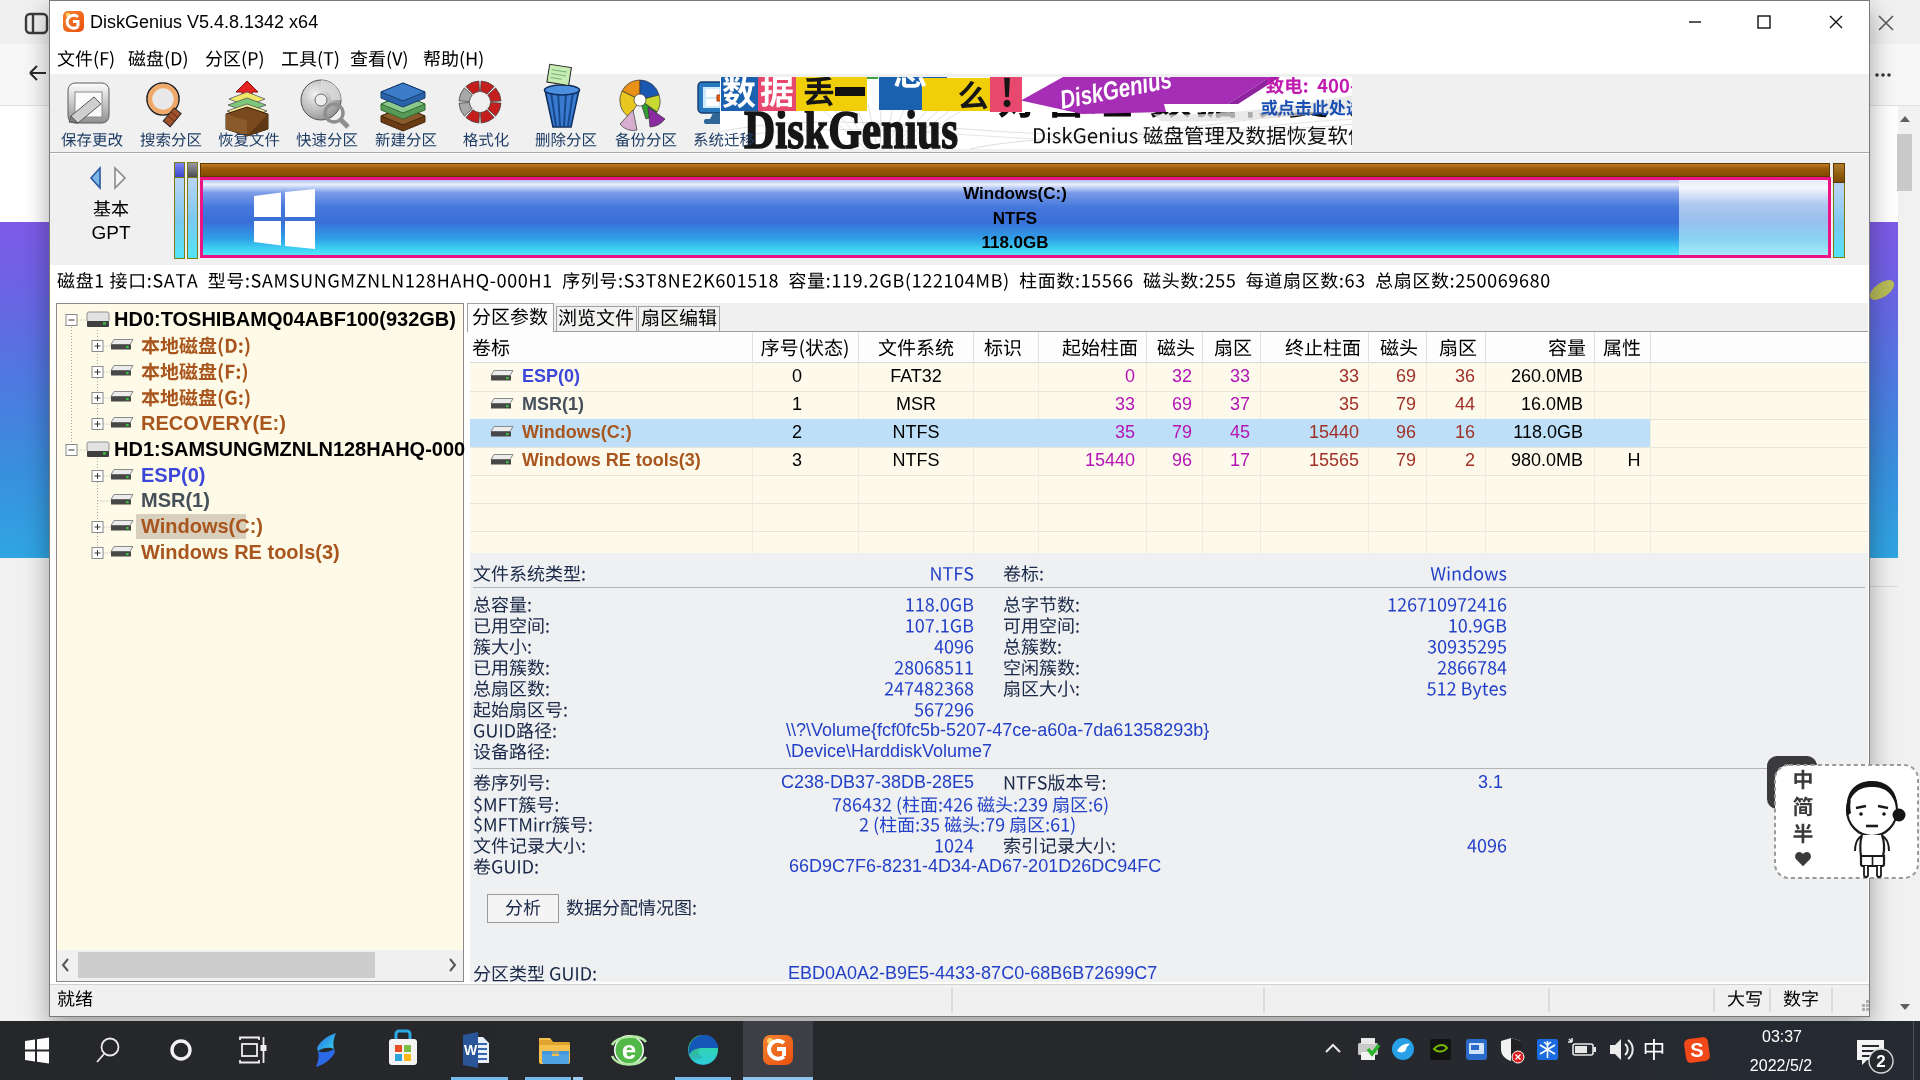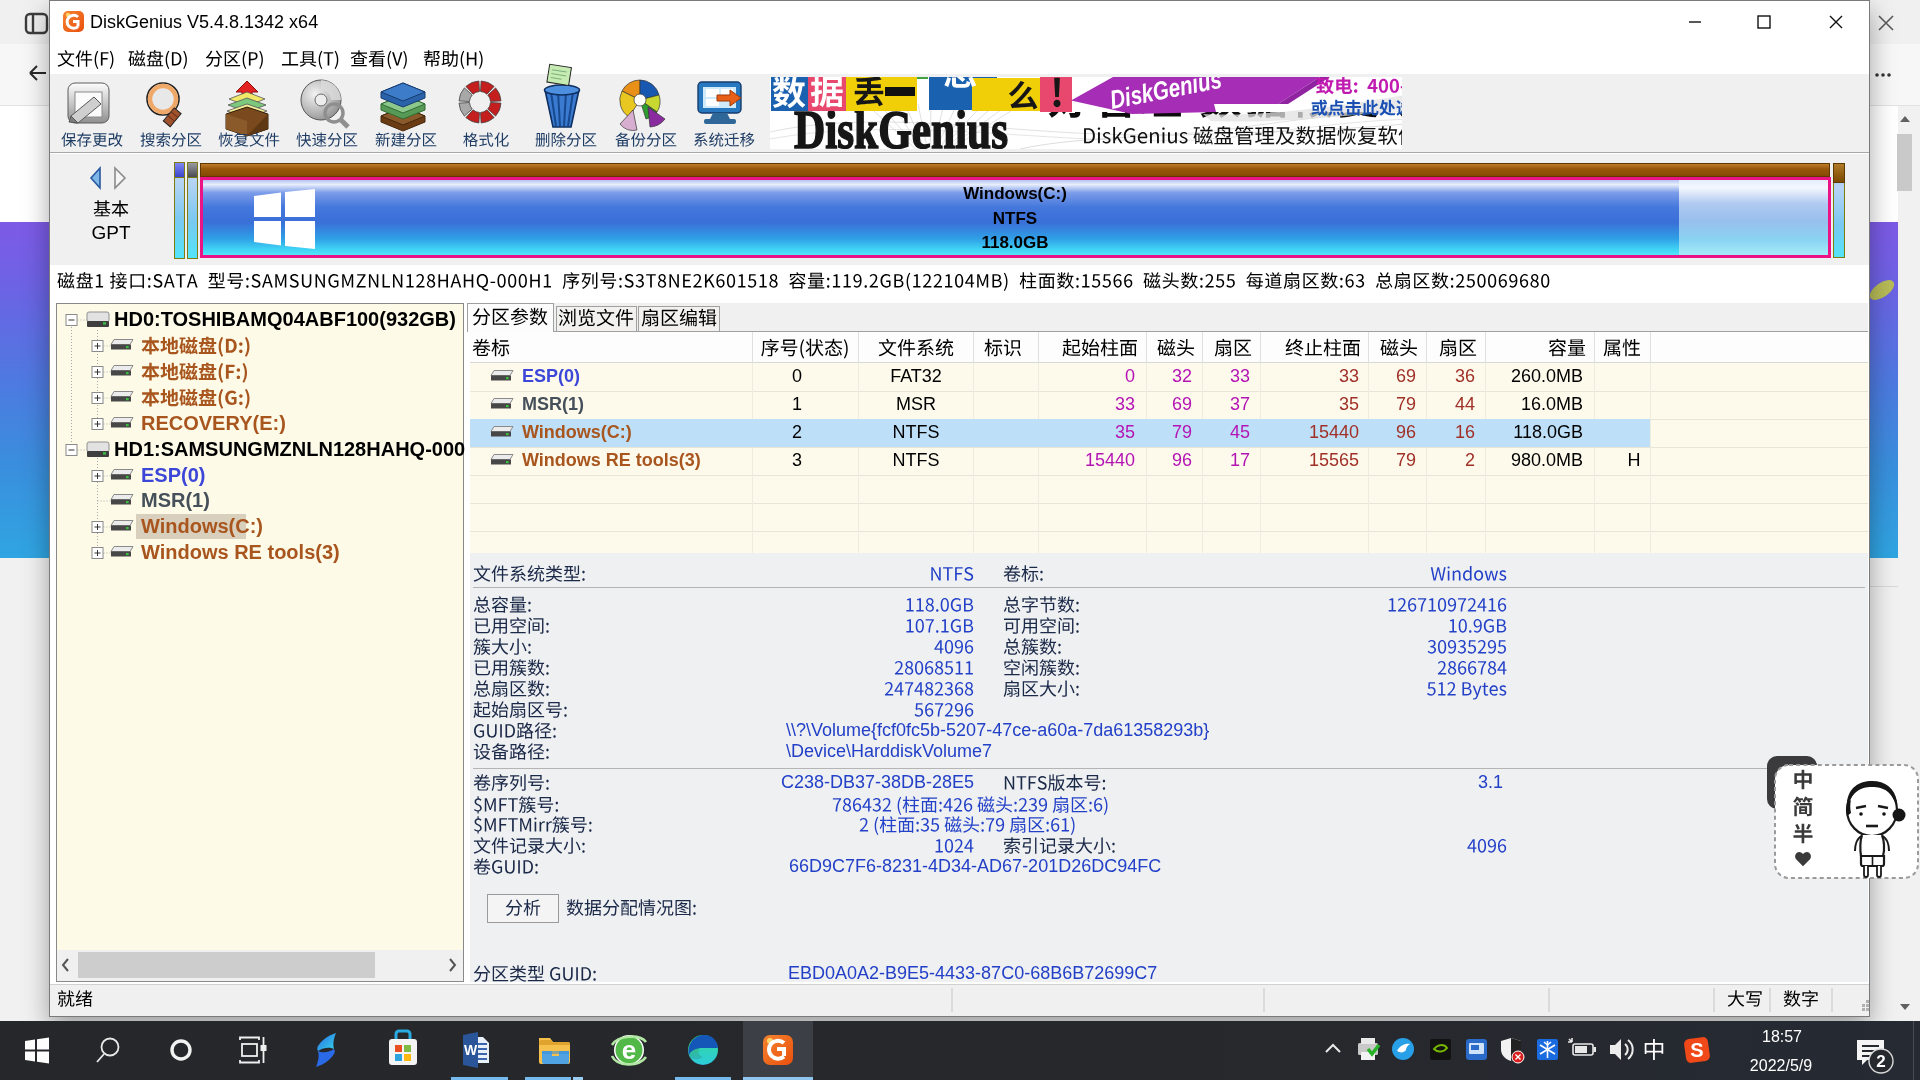--- a/index.html
+++ b/index.html
@@ -346,21 +346,21 @@
  <rect x="703" y="87" width="33" height="21" fill="#cfeafb"></rect>
  <rect x="706" y="89" width="13" height="8" fill="#fff"></rect>
       <rect x="721" y="89" width="12" height="8" fill="#fff"></rect>
       <rect x="706" y="99" width="13" height="7" fill="#fff"></rect>
  <polygon points="717,95 730,95 730,90 741,98 730,106 730,101 717,101" fill="#e86018" stroke="#9c3808"></polygon>
  <polygon points="713,113 727,113 730,119 710,119" fill="#2f6898"></polygon>
  <rect x="704" y="119" width="32" height="5" rx="2" fill="#2f6898"></rect>
 </g>
 </svg>
 
-<div class="abs" style="left:770px;top:77px;width:632px;height:72px;background:#fff;overflow:hidden;z-index:4">
+<div class="abs" style="left:720px;top:77px;width:632px;height:72px;background:#fff;overflow:hidden;z-index:4">
  <svg width="721" height="72" style="position:absolute;left:0;top:0;overflow:hidden">
   <defs>
         <clipPath id="bannerclip">
           <rect x="1040" y="112" width="436" height="14"></rect>
         </clipPath>
       </defs>
   <g stroke="#d4d4d4" fill="none">
    <path d="M-20 60 C120 20 300 75 460 52 S680 30 740 48" opacity=".7"></path>
    <path d="M-20 66 C140 30 320 80 480 58 S690 38 740 56" opacity=".6"></path>
    <path d="M250 72 C350 50 560 64 720 36" opacity=".8"></path>
@@ -695,22 +695,22 @@
 
 <div class="abs" style="left:0;top:1021px;width:1920px;height:59px;background:linear-gradient(90deg,#26272a 0%,#27282b 60%,#252a33 100%);z-index:10"></div>
 <div class="abs" style="left:743px;top:1021px;width:70px;height:59px;background:#3c4046;z-index:10"></div>
 <div class="abs" style="left:451px;top:1077px;width:57px;height:3px;background:#76b9ed;z-index:11"></div>
 <div class="abs" style="left:525px;top:1077px;width:46px;height:3px;background:#76b9ed;z-index:11"></div>
 <div class="abs" style="left:573px;top:1077px;width:10px;height:3px;background:#9ccdf0;z-index:11"></div>
 <div class="abs" style="left:675px;top:1077px;width:56px;height:3px;background:#76b9ed;z-index:11"></div>
 <div class="abs" style="left:743px;top:1077px;width:70px;height:3px;background:#8ec6ef;z-index:11"></div>
 <div class="abs" style="left:1913px;top:1021px;width:1px;height:59px;background:#4a4d52;z-index:11"></div>
 TASKICONS
-<div class="abs lat" style="left:1782px;top:1028px;font-size:16px;color:#fff;transform:translateX(-50%);z-index:11">18:57</div>
-<div class="abs lat" style="left:1781px;top:1057px;font-size:16px;color:#fff;transform:translateX(-50%);z-index:11">2022/5/9</div>
+<div class="abs lat" style="left:1782px;top:1028px;font-size:16px;color:#fff;transform:translateX(-50%);z-index:11">03:37</div>
+<div class="abs lat" style="left:1781px;top:1057px;font-size:16px;color:#fff;transform:translateX(-50%);z-index:11">2022/5/2</div>
 <svg class="abs" style="left:0;top:1021px;z-index:11" width="1920" height="59">
 <g fill="#fdfdfd">
       <polygon points="25,20 35,18.6 35,28.5 25,28.5"></polygon>
       <polygon points="37,18.3 49,16.6 49,28.5 37,28.5"></polygon>
       <polygon points="25,30.5 35,30.5 35,40.4 25,39"></polygon>
       <polygon points="37,30.5 49,30.5 49,42.4 37,40.7"></polygon>
     </g>
 <circle cx="110" cy="26" r="8.5" fill="none" stroke="#e8e8e8" stroke-width="1.8"></circle>
     <line x1="104" y1="33" x2="97" y2="41" stroke="#e8e8e8" stroke-width="1.8"></line>
 <circle cx="181" cy="29" r="9" fill="none" stroke="#f2f2f2" stroke-width="3.4"></circle>

